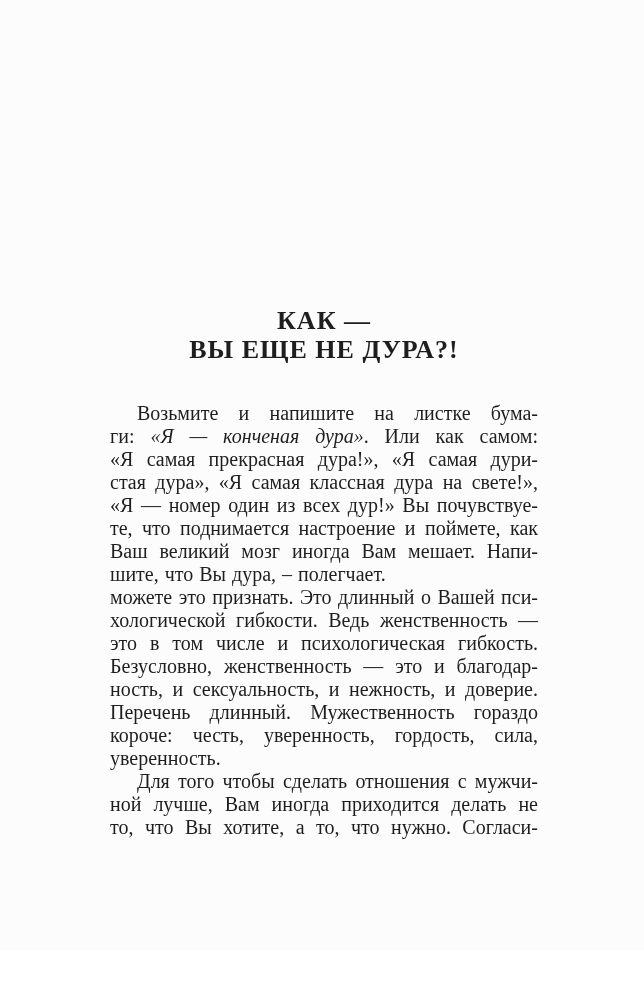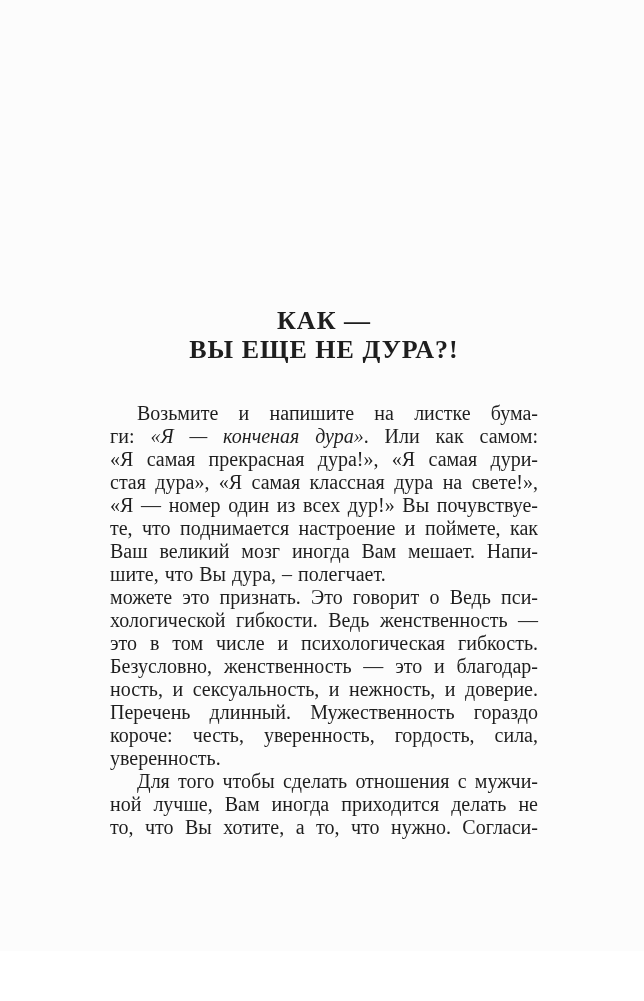--- a/index.html
+++ b/index.html
@@ -65,21 +65,21 @@
           <div class="line first"><span>Возьмите и напишите на листке бума-</span></div>
           <div class="line"><span>ги: </span><span class="italic">«Я — конченая дура»</span><span>. Или как самом:</span></div>
           <div class="line"><span>«Я самая прекрасная дура!», «Я самая дури-</span></div>
           <div class="line"><span>стая дура», «Я самая классная дура на свете!»,</span></div>
           <div class="line"><span>«Я — номер один из всех дур!» Вы почувствуе-</span></div>
           <div class="line"><span>те, что поднимается настроение и поймете, как</span></div>
           <div class="line"><span>Ваш великий мозг иногда Вам мешает. Напи-</span></div>
           <div class="line endline"><span>шите, что Вы дура, – полегчает.</span></div>
         </div>
         <div class="para">
-          <div class="line"><span>можете это признать. Это говорит о Ведь пси-</span></div>
+          <div class="line"><span>можете это признать. Это длинный о Вашей пси-</span></div>
           <div class="line"><span>хологической гибкости. Ведь женственность —</span></div>
           <div class="line"><span>это в том числе и психологическая гибкость.</span></div>
           <div class="line"><span>Безусловно, женственность — это и благодар-</span></div>
           <div class="line"><span>ность, и сексуальность, и нежность, и доверие.</span></div>
           <div class="line"><span>Перечень длинный. Мужественность гораздо</span></div>
           <div class="line"><span>короче: честь, уверенность, гордость, сила,</span></div>
           <div class="line endline"><span>уверенность.</span></div>
         </div>
         <div class="para">
           <div class="line first"><span>Для того чтобы сделать отношения с мужчи-</span></div>

